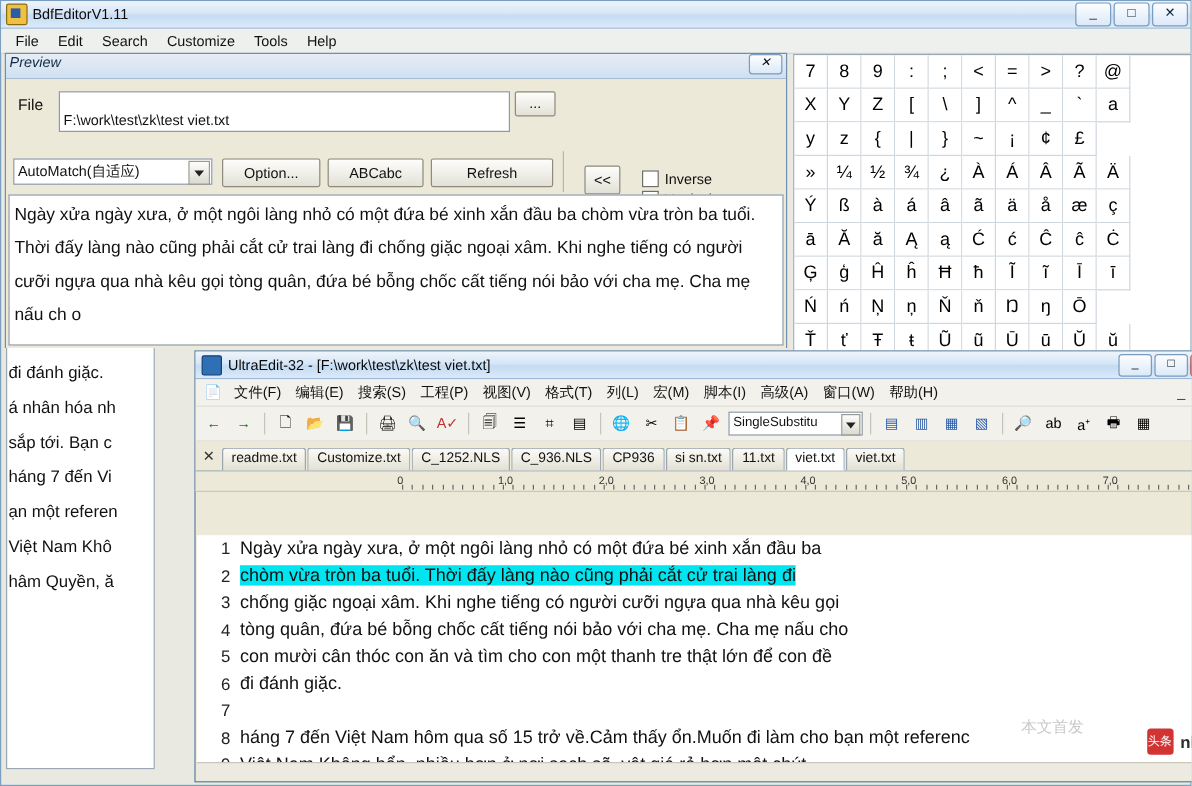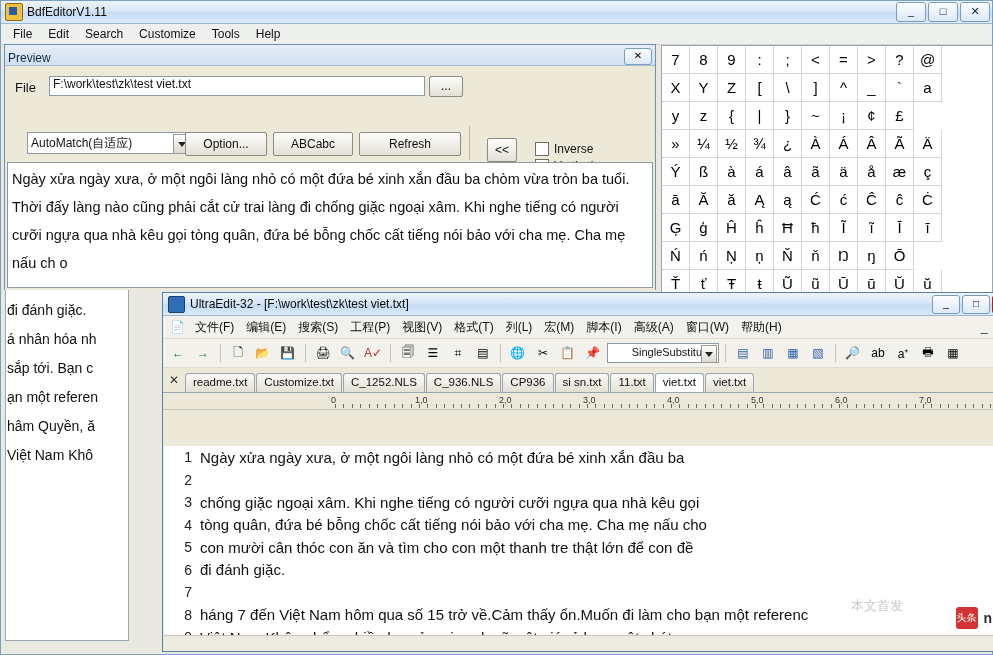--- a/index.html
+++ b/index.html
@@ -27,31 +27,31 @@
   .glyph-cell{width:28px;height:28px;border-right:1px solid #cfd6dc;border-bottom:1px solid #cfd6dc;
               display:flex;align-items:center;justify-content:center;font-size:15px;color:#000;background:#fff;box-sizing:border-box;}
 
   
   .behind-text{position:absolute;left:6px;top:150px;width:130px;font-size:14px;color:#111;line-height:29px;white-space:nowrap;}
   .behind-panel{position:absolute;left:4px;top:138px;width:122px;height:500px;background:#fff;border:1px solid #9aa7b3;}
   .glyph-info{position:absolute;left:6px;top:596px;width:120px;font-size:10px;color:#222;line-height:18px;}
 
   
   .preview-win{position:absolute;left:4px;top:44px;width:652px;height:246px;background:#ece9d8;border:1px solid #6f8fae;box-sizing:border-box;}
-  .pv-title{height:20px;background:linear-gradient(to bottom,#e7edf5,#cfe0f2);display:flex;align-items:flex-end;padding:0 3px;border-bottom:1px solid #a9bed2;}
+  .pv-title{height:20px;background:linear-gradient(to bottom,#e7edf5,#cfe0f2);display:flex;align-items:flex-start;padding:0 3px;border-bottom:1px solid #a9bed2;font-style:italic;}
   .pv-title .t{flex:1;font-size:12px;color:#102a43;}
   .pv-x{width:26px;height:15px;background:linear-gradient(to bottom,#fdfeff,#dbe9f8);border:1px solid #7a9cbe;border-radius:3px;font-size:10px;text-align:center;line-height:13px;}
   .pv-body{position:relative;height:224px;background:#ece9d8;}
   .lbl-file{position:absolute;left:10px;top:14px;font-size:13px;color:#111;}
-  .file-input{position:absolute;left:44px;top:10px;width:376px;height:20px;background:#fff;border:1px solid #8d9aa6;font-size:12px;padding:0 3px;box-sizing:border-box;color:#111;}
+  .file-input{position:absolute;left:44px;top:10px;width:376px;height:20px;background:#fff;border:1px solid #8d9aa6;font-size:12px;padding:16px 3px;box-sizing:border-box;color:#111;}
   .btn{background:linear-gradient(to bottom,#fdfdfb,#e3e1d6);border:1px solid #8b8b80;border-radius:2px;font-size:12px;color:#111;text-align:center;box-sizing:border-box;}
   .btn-dots{position:absolute;left:424px;top:10px;width:34px;height:21px;line-height:19px;}
   .btn-ll{position:absolute;left:482px;top:72px;width:30px;height:24px;line-height:22px;}
   .btn-rr{position:absolute;left:482px;top:104px;width:30px;height:24px;line-height:22px;}
-  .combo{position:absolute;left:22px;top:66px;width:166px;height:22px;background:#fff;border:1px solid #8d9aa6;font-size:12px;padding:2px 18px 2px 3px;box-sizing:border-box;color:#111;}
+  .combo{position:absolute;left:6px;top:66px;width:166px;height:22px;background:#fff;border:1px solid #8d9aa6;font-size:12px;padding:2px 18px 2px 3px;box-sizing:border-box;color:#111;}
   .combo .arrow{position:absolute;right:1px;top:1px;width:16px;height:18px;background:linear-gradient(to bottom,#fdfdfb,#dcdad0);border:1px solid #9a9a90;}
   .combo .arrow:after{content:"";position:absolute;left:4px;top:7px;border-left:4px solid transparent;border-right:4px solid transparent;border-top:5px solid #222;}
   .btn-opt{position:absolute;left:180px;top:66px;width:82px;height:24px;line-height:22px;}
   .btn-abc{position:absolute;left:268px;top:66px;width:80px;height:24px;line-height:22px;}
   .btn-ref{position:absolute;left:354px;top:66px;width:102px;height:24px;line-height:22px;}
   .chkrow{position:absolute;font-size:12px;color:#111;display:flex;align-items:center;gap:5px;}
   .chk{width:12px;height:12px;background:#fff;border:1px solid #6f6f66;display:inline-block;}
   .ta{position:absolute;left:2px;top:96px;width:646px;height:126px;background:#fff;border:1px solid #8d9aa6;box-sizing:border-box;
       font-size:14.5px;line-height:28px;color:#111;padding:2px 4px;overflow:hidden;white-space:pre-wrap;}
   .pv-sep{position:absolute;left:464px;top:60px;width:1px;height:34px;background:#b9b6a8;}
@@ -65,21 +65,21 @@
   .ue-wb{width:26px;height:17px;background:linear-gradient(to bottom,#fdfeff,#dbe9f8);border:1px solid #7a9cbe;border-radius:3px;font-size:10px;line-height:15px;text-align:center;margin-left:2px;}
   .ue-wb.red{background:linear-gradient(to bottom,#f9a9a0,#d9402c);border-color:#a32a1a;color:#fff;font-weight:bold;}
 
   .ue-menu{height:22px;background:#f2f1ec;display:flex;align-items:center;padding-left:4px;border-bottom:1px solid #dedbd2;}
   .ue-menu .mi{font-size:12px;padding:2px 6px;color:#111;}
   .ue-menu .right{margin-left:auto;display:flex;gap:6px;padding-right:6px;color:#333;font-size:12px;}
 
   .ue-toolbar{height:28px;background:#f2f1ec;border-bottom:1px solid #dedbd2;display:flex;align-items:center;padding-left:4px;gap:3px;}
   .tb{width:20px;height:20px;border:1px solid transparent;border-radius:2px;display:flex;align-items:center;justify-content:center;font-size:12px;}
   .tbsep{width:1px;height:18px;background:#c6c3b8;margin:0 3px;}
-  .ue-combo{width:112px;height:20px;background:#fff;border:1px solid #8d9aa6;font-size:11px;padding:2px 16px 2px 3px;box-sizing:border-box;position:relative;color:#111;text-align:right;}
+  .ue-combo{width:112px;height:20px;background:#fff;border:1px solid #8d9aa6;font-size:11px;padding:2px 16px 2px 3px;box-sizing:border-box;position:relative;color:#111;}
   .ue-combo .arrow{position:absolute;right:1px;top:1px;width:14px;height:16px;background:linear-gradient(to bottom,#fdfdfb,#dcdad0);border:1px solid #9a9a90;}
   .ue-combo .arrow:after{content:"";position:absolute;left:3px;top:6px;border-left:4px solid transparent;border-right:4px solid transparent;border-top:5px solid #222;}
 
   .ue-tabs{height:24px;background:#ece9d8;display:flex;align-items:flex-end;padding-left:22px;gap:1px;border-bottom:1px solid #9aa7b3;position:relative;}
   .tabclose{position:absolute;left:6px;top:5px;font-size:12px;color:#333;}
   .tab{height:19px;background:linear-gradient(to bottom,#fbfaf6,#e3e0d4);border:1px solid #9aa7b3;border-bottom:none;
        border-radius:3px 3px 0 0;font-size:11.5px;padding:2px 7px;color:#111;box-sizing:border-box;}
   .tab.active{background:#fff;font-weight:normal;}
 
   .ruler{height:16px;background:#ece9d8;border-bottom:1px solid #c9c6ba;position:relative;overflow:hidden;}
@@ -129,23 +129,24 @@
     <div class="behind-panel"></div>
     <div class="behind-text">
       <div>Ngày xửa ngày</div>
       <div>chòm vừa tròn</div>
       <div>chống giặc ngo</div>
       <div>tòng quân, đứa</div>
       <div>o</div>
       <div>đi đánh giặc.</div>
       <div>á nhân hóa nh</div>
       <div> sắp tới. Bạn c</div>
+      <div>háng 7 đến Vi</div>
       <div>ạn một referen</div>
+      <div>Việt Nam Khô</div>
       <div>hâm Quyền, ă</div>
-      <div>Việt Nam Khô</div>
     </div>
 
 
     <div class="glyph-area" id="glyphgrid">
         <div class="glyph-row">
           <div class="glyph-cell">7</div>
           <div class="glyph-cell">8</div>
           <div class="glyph-cell">9</div>
           <div class="glyph-cell">:</div>
           <div class="glyph-cell">;</div>
@@ -483,20 +484,21 @@
         <span class="tick" style="left: 852.4px;"></span>
       </div>
 
     <div class="ue-edit" id="editor">
         <div class="ln">
           <span class="num">1</span>
           <span class="tx">Ngày xửa ngày xưa, ở một ngôi làng nhỏ có một đứa bé xinh xắn đầu ba</span>
         </div>
         <div class="ln sel">
           <span class="num">2</span>
+          <span class="tx">chòm vừa tròn ba tuổi. Thời đấy làng nào cũng phải cắt cử trai làng đi</span>
         </div>
         <div class="ln">
           <span class="num">3</span>
           <span class="tx">chống giặc ngoại xâm. Khi nghe tiếng có người cưỡi ngựa qua nhà kêu gọi</span>
         </div>
         <div class="ln">
           <span class="num">4</span>
           <span class="tx">tòng quân, đứa bé bỗng chốc cất tiếng nói bảo với cha mẹ. Cha mẹ nấu cho</span>
         </div>
         <div class="ln">

